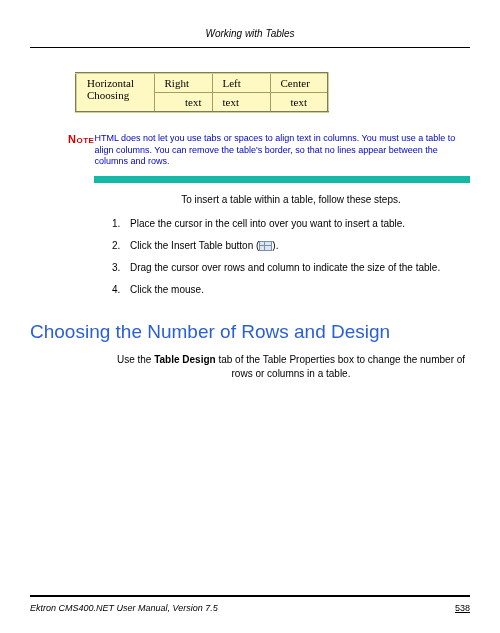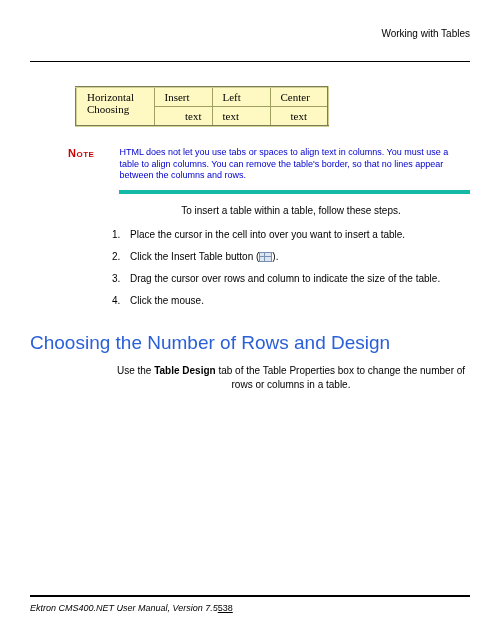--- a/index.html
+++ b/index.html
@@ -7,24 +7,25 @@
       width: 500px;
       height: 633px;
       background: #fff;
       font-family: Arial, Helvetica, sans-serif;
       font-size: 10px;
       color: #000;
       padding: 28px 30px 20px 30px;
       position: relative;
     }
     .header {
-      text-align: right;
+      text-align: center;
+      font-style: italic;
       font-size: 10px;
       color: #000;
-      margin-bottom: 22px;
+      margin-bottom: 8px;
     }
     .top-rule {
       border: none;
       border-top: 1.5px solid #000;
       margin-bottom: 24px;
     }
     .example-table {
       margin-left: 45px;
       border-collapse: collapse;
       background: #fef9c3;
@@ -44,34 +45,34 @@
       width: 58px;
     }
     .align-right { text-align: right; }
     .align-left { text-align: left; }
     .align-center { text-align: center; }
     .note-block {
       display: flex;
       align-items: flex-start;
       margin-top: 20px;
       margin-left: 38px;
-      gap: 25px;
+      gap: 0;
     }
     .note-label {
       color: #c00;
       font-weight: bold;
       font-variant: small-caps;
       font-size: 11px;
       letter-spacing: 0.5px;
     }
     .note-text {
       color: #0000cc;
       font-size: 9px;
       line-height: 1.3;
-      border-bottom: 4px solid #14b8a6;
+      border-bottom: 7px solid #14b8a6;
       padding-bottom: 8px;
       flex: 1;
     }
     .body-indent {
       margin-left: 82px;
       margin-top: 10px;
       font-size: 10px;
       line-height: 1.4;
       text-align: center;
     }
@@ -123,21 +124,21 @@
       margin-bottom: 10px;
     }
     .footer {
       position: absolute;
       bottom: 20px;
       left: 30px;
       right: 30px;
       border-top: 2px solid #000;
       padding-top: 6px;
       display: flex;
-      justify-content: flex-start;
+      justify-content: space-between;
       font-size: 9px;
       font-style: italic;
     }
     .footer-right {
       font-style: normal;
       text-decoration: underline;
     }
     .bold { font-weight: bold; }
   </style>
 </head>
@@ -146,21 +147,21 @@
 <div class="header">Working with Tables</div>
 <hr class="top-rule">
 
 <table class="example-table">
   <tbody>
       <tr>
     <td rowspan="2" class="label-cell">
       <span>Horizontal</span><br>
       <span>Choosing</span>
     </td>
-    <td class="data-cell">Insert</td>
+    <td class="data-cell">Right</td>
     <td class="data-cell">Left</td>
     <td class="data-cell">Center</td>
   </tr>
   <tr>
     <td class="data-cell align-right">text</td>
     <td class="data-cell align-left">text</td>
     <td class="data-cell align-center">text</td>
   </tr>
 </tbody>
   </table>

